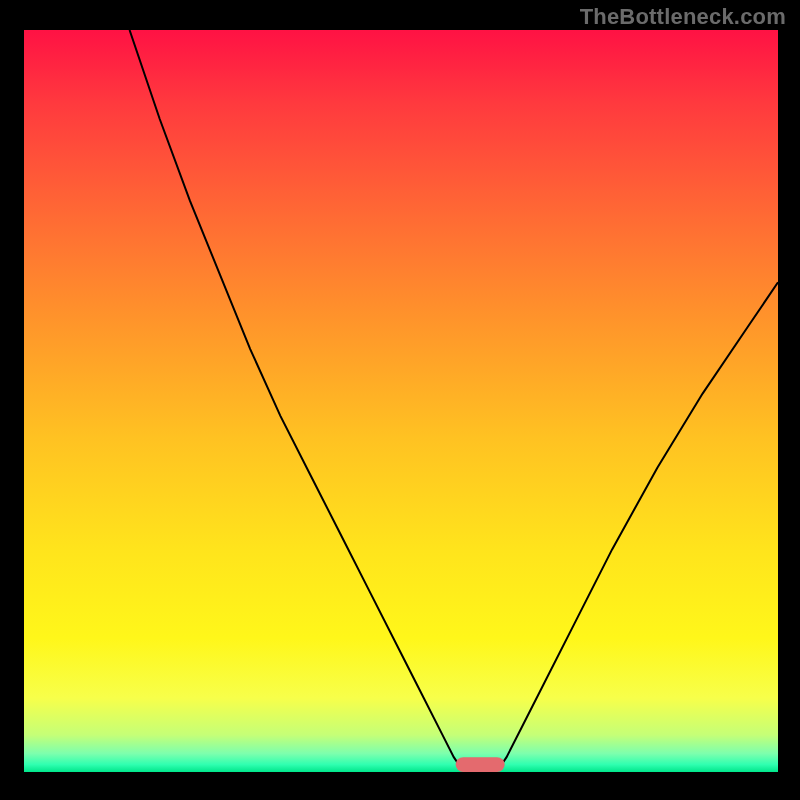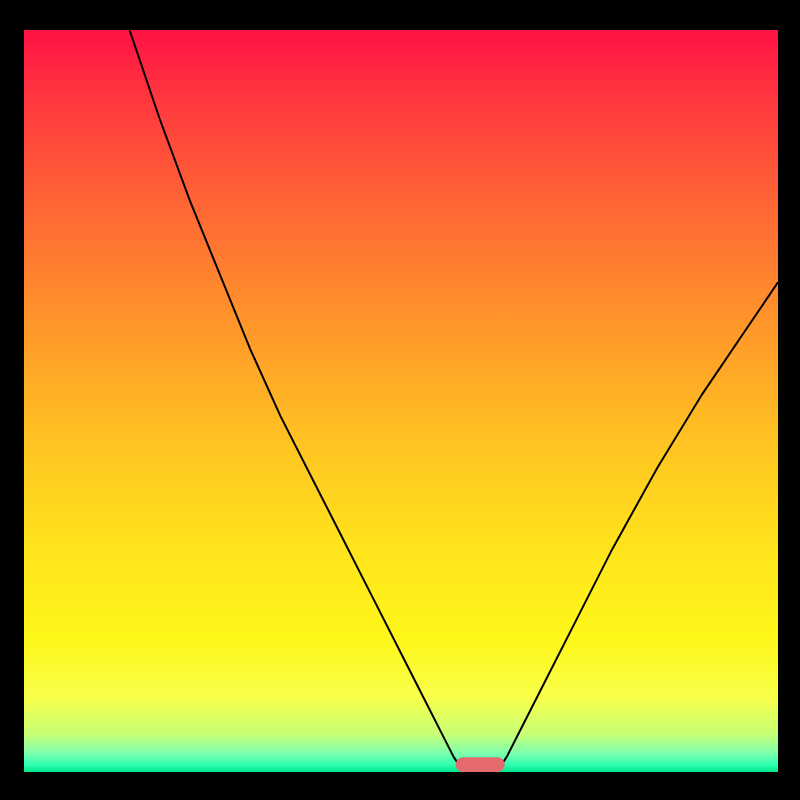--- a/index.html
+++ b/index.html
@@ -38,20 +38,21 @@
   svg.plot {
     display: block;
     width: 754px;
     height: 742px;
   }
 </style>
 </head>
 <body>
 
 <div class="frame">
+  <div class="watermark">TheBottleneck.com</div>
 
   <div class="plot-wrap">
     <svg class="plot" viewBox="0 0 100 100" preserveAspectRatio="none">
       <defs>
         <linearGradient id="bg-grad" x1="0" y1="0" x2="0" y2="1">
             <stop offset="0%" stop-color="#ff1244"></stop>
             <stop offset="10%" stop-color="#ff3a3e"></stop>
             <stop offset="25%" stop-color="#ff6a34"></stop>
             <stop offset="40%" stop-color="#ff972a"></stop>
             <stop offset="55.00000000000001%" stop-color="#ffc222"></stop>

